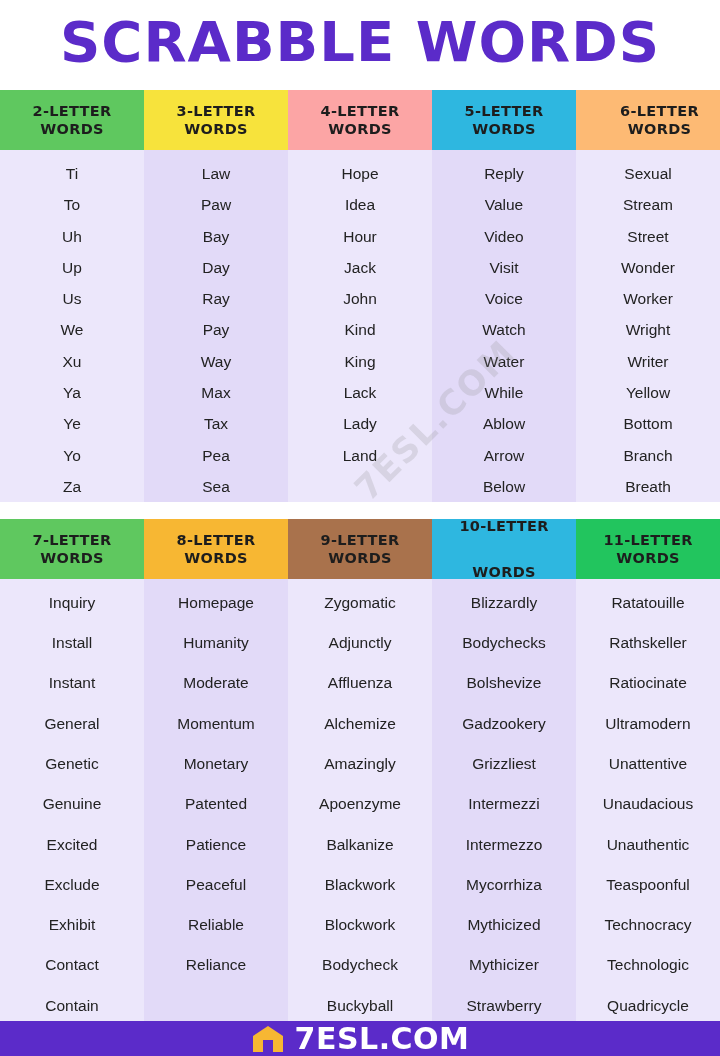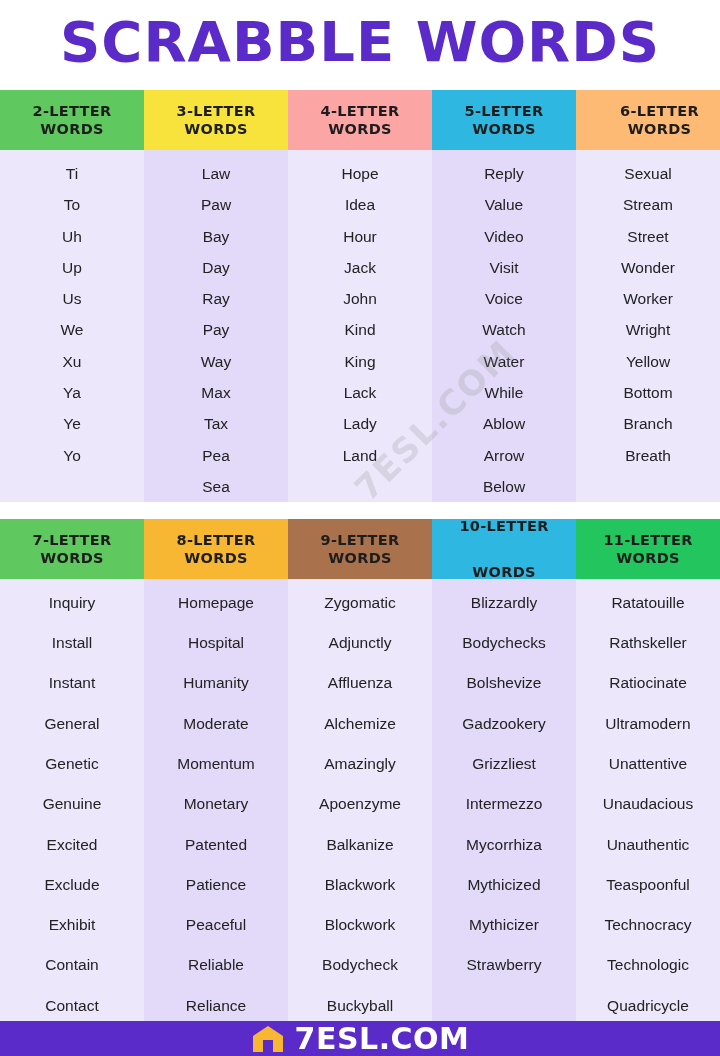--- a/index.html
+++ b/index.html
@@ -145,20 +145,21 @@
           <div class="word">Ti</div>
           <div class="word">To</div>
           <div class="word">Uh</div>
           <div class="word">Up</div>
           <div class="word">Us</div>
           <div class="word">We</div>
           <div class="word">Xu</div>
           <div class="word">Ya</div>
           <div class="word">Ye</div>
           <div class="word">Yo</div>
+          <div class="word">Za</div>
         </div>
       </div>
       <div class="col">
         <div class="col-head" style="background: rgb(247, 227, 60);">
           <span class="l1">3-LETTER</span>
           <span class="l2">WORDS</span>
         </div>
         <div class="col-body alt">
           <div class="word">Law</div>
           <div class="word">Paw</div>
@@ -215,20 +216,21 @@
           <span class="l1">6-LETTER</span>
           <span class="l2">WORDS</span>
         </div>
         <div class="col-body">
           <div class="word">Sexual</div>
           <div class="word">Stream</div>
           <div class="word">Street</div>
           <div class="word">Wonder</div>
           <div class="word">Worker</div>
           <div class="word">Wright</div>
+          <div class="word">Writer</div>
           <div class="word">Yellow</div>
           <div class="word">Bottom</div>
           <div class="word">Branch</div>
           <div class="word">Breath</div>
         </div>
       </div>
     </div>
 
   <div class="gap"></div>
 
@@ -241,32 +243,31 @@
         <div class="col-body">
           <div class="word">Inquiry</div>
           <div class="word">Install</div>
           <div class="word">Instant</div>
           <div class="word">General</div>
           <div class="word">Genetic</div>
           <div class="word">Genuine</div>
           <div class="word">Excited</div>
           <div class="word">Exclude</div>
           <div class="word">Exhibit</div>
+          <div class="word">Contact</div>
           <div class="word">Contain</div>
-          <div class="word">Contact</div>
         </div>
       </div>
       <div class="col">
         <div class="col-head" style="background: rgb(247, 183, 51);">
           <span class="l1">8-LETTER</span>
           <span class="l2">WORDS</span>
         </div>
         <div class="col-body alt">
           <div class="word">Homepage</div>
-          <div class="word">Hospital</div>
           <div class="word">Humanity</div>
           <div class="word">Moderate</div>
           <div class="word">Momentum</div>
           <div class="word">Monetary</div>
           <div class="word">Patented</div>
           <div class="word">Patience</div>
           <div class="word">Peaceful</div>
           <div class="word">Reliable</div>
           <div class="word">Reliance</div>
         </div>
@@ -294,20 +295,21 @@
         <div class="col-head" style="background: rgb(46, 183, 224); gap: 28px;">
           <span class="l1">10-LETTER</span>
           <span class="l2">WORDS</span>
         </div>
         <div class="col-body alt">
           <div class="word">Blizzardly</div>
           <div class="word">Bodychecks</div>
           <div class="word">Bolshevize</div>
           <div class="word">Gadzookery</div>
           <div class="word">Grizzliest</div>
+          <div class="word">Intermezzi</div>
           <div class="word">Intermezzo</div>
           <div class="word">Mycorrhiza</div>
           <div class="word">Mythicized</div>
           <div class="word">Mythicizer</div>
           <div class="word">Strawberry</div>
         </div>
       </div>
       <div class="col">
         <div class="col-head" style="background: #22c55e;">
           <span class="l1">11-LETTER</span>

